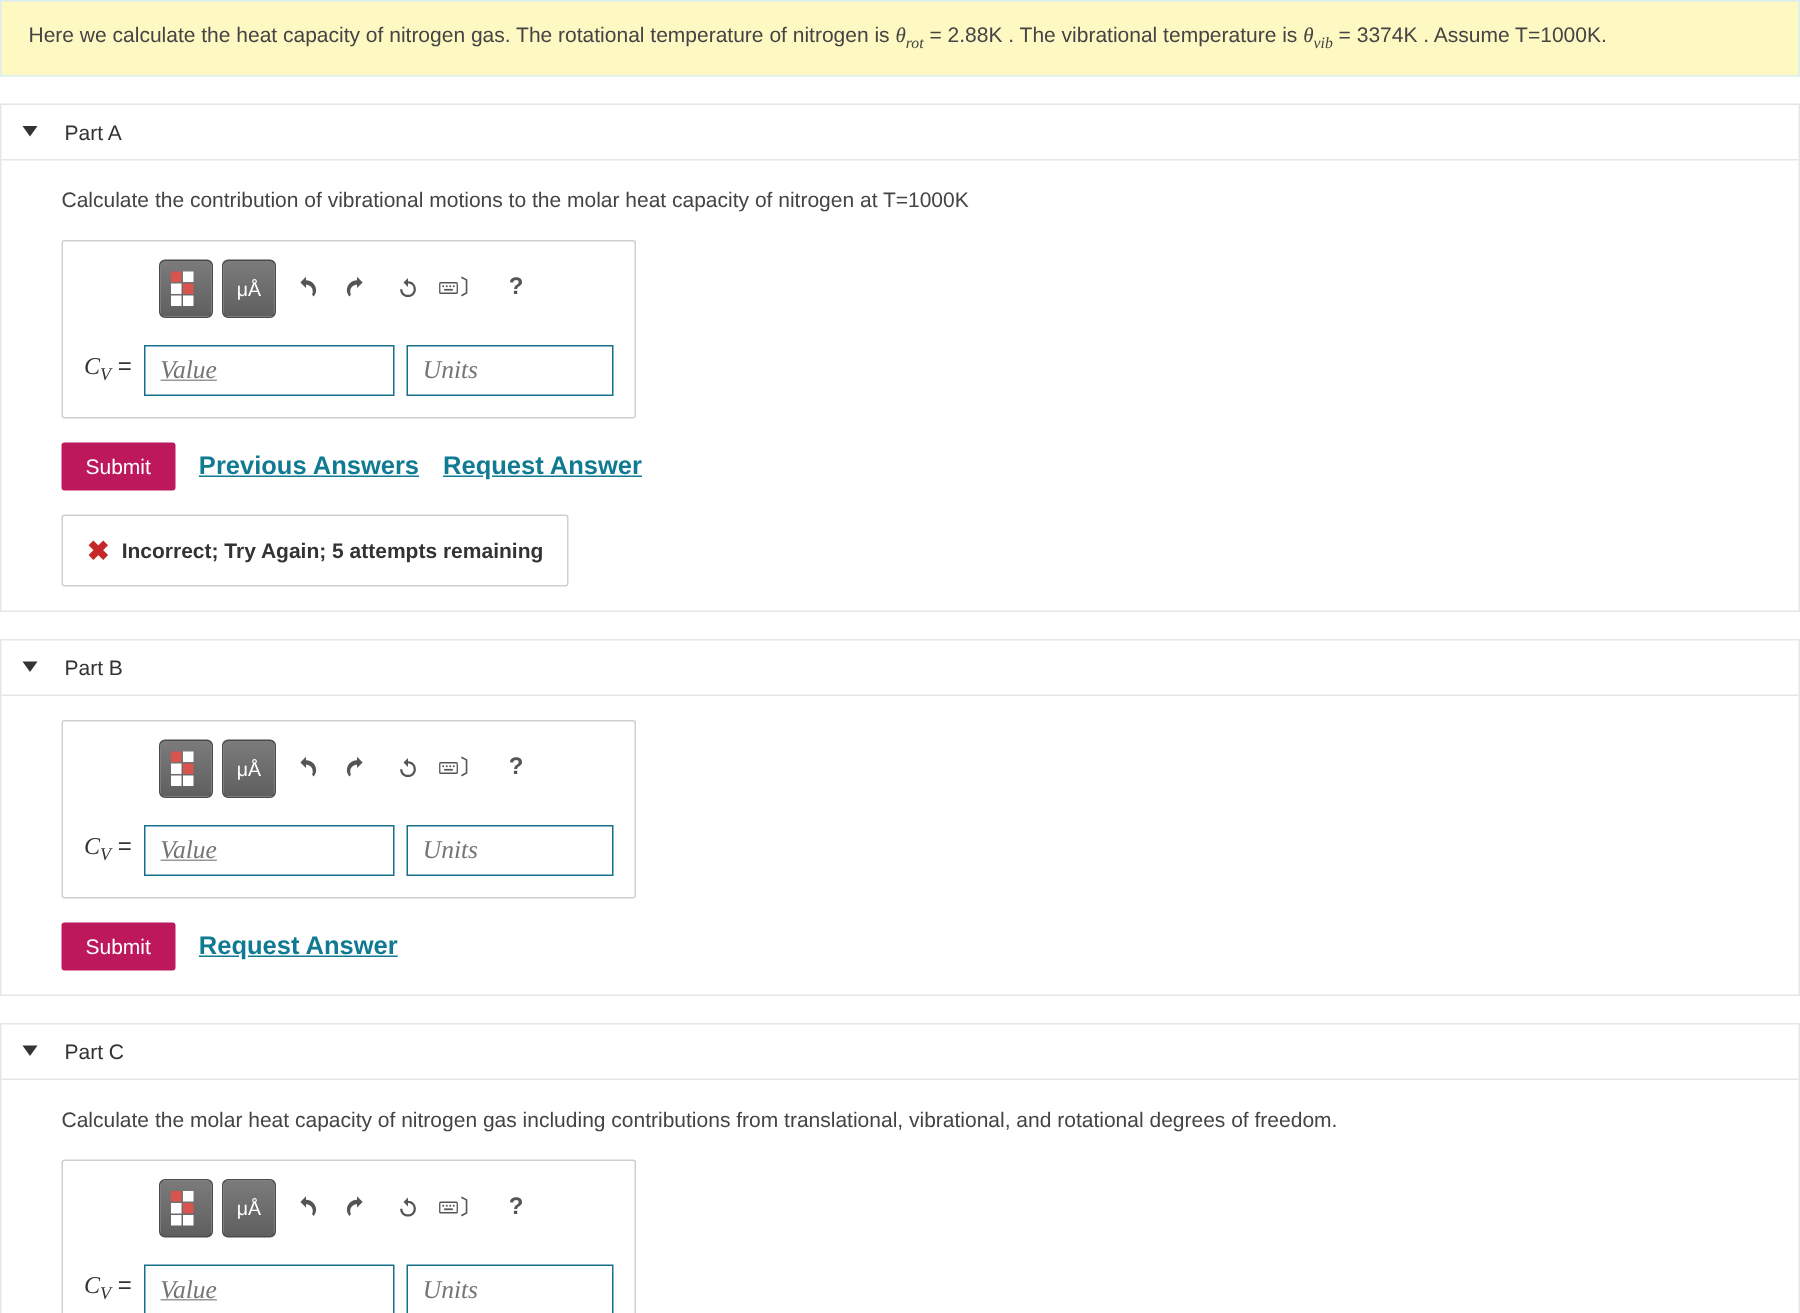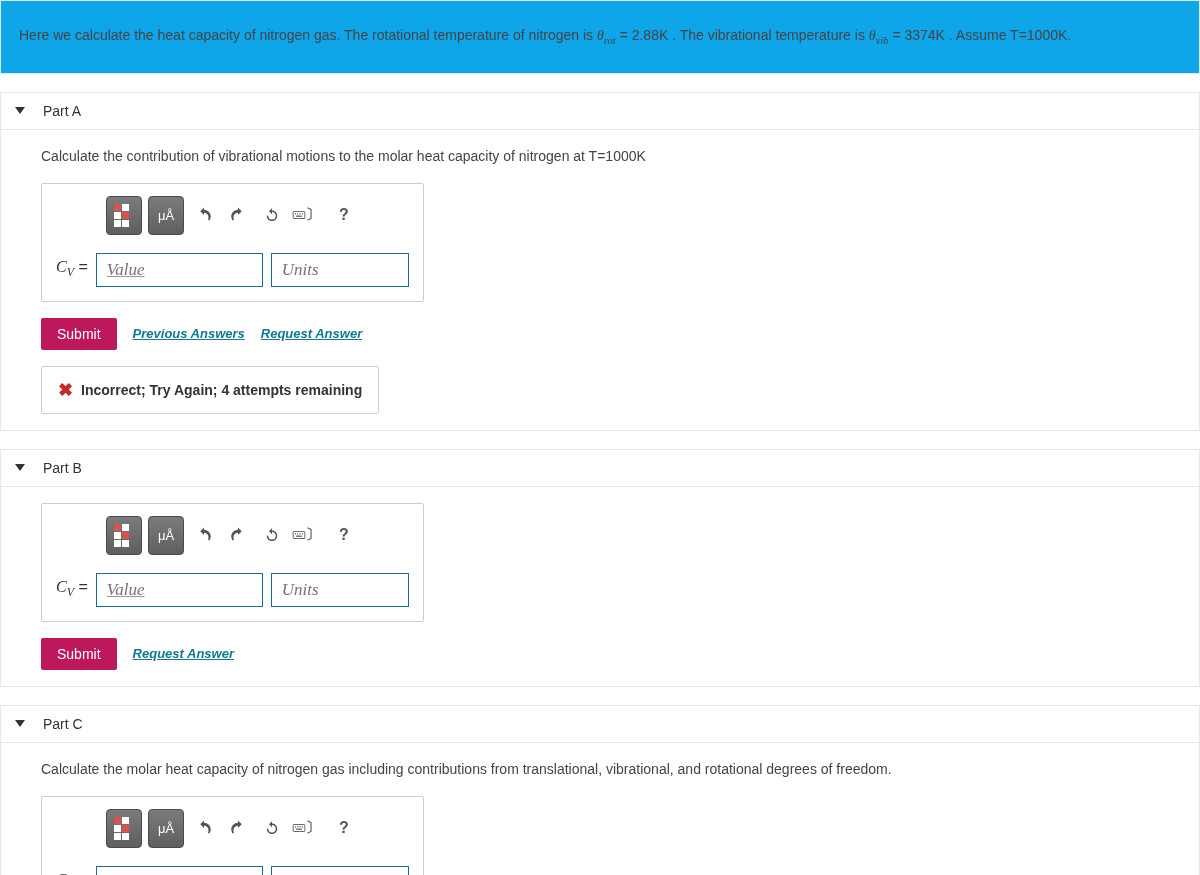--- a/index.html
+++ b/index.html
@@ -4,23 +4,23 @@
 <style>
   * { box-sizing: border-box; margin: 0; padding: 0; }
   body {
     font-family: Arial, Helvetica, sans-serif;
     font-size: 14px;
     color: #333;
     background: #fff;
     width: 1200px;
   }
   .intro {
-    background: #0ea5e9;
+    background: #fef9c3;
     border: 1px solid #d9eef2;
-    padding: 24px 18px;
+    padding: 12px 18px;
     font-size: 14px;
     color: #444;
     line-height: 1.5;
   }
   .intro .math-i { font-style: italic; font-family: 'Times New Roman', serif; }
   .intro .sub { font-size: 0.75em; vertical-align: sub; font-style: italic; font-family:'Times New Roman', serif;}
   .part {
     border: 1px solid #e6e6e6;
     margin-top: 18px;
   }
@@ -89,25 +89,24 @@
     border: none;
     padding: 8px 16px;
     font-size: 14px;
     cursor: pointer;
     border-radius: 2px;
   }
   .link-btn {
     color: #0f7a91;
     text-decoration: underline;
     background: none; border: none;
-    font-size: 13px;
+    font-size: 17px;
     font-weight: bold;
     cursor: pointer;
     padding:0;
-    font-style:italic;
   }
   .feedback {
     display: inline-flex;
     align-items: center;
     gap: 8px;
     border: 1px solid #cfcfcf;
     padding: 12px 16px;
     margin-top: 16px;
     font-size: 14px;
     font-weight: bold;
@@ -202,21 +201,21 @@
     </div>
 
     <div class="actions">
       <button class="submit-btn">Submit</button>
       <button class="link-btn">Previous Answers</button>
       <button class="link-btn">Request Answer</button>
     </div>
 
     <div class="feedback">
       <span class="x">✖</span>
-      <span>Incorrect; Try Again; 4 attempts remaining</span>
+      <span>Incorrect; Try Again; 5 attempts remaining</span>
     </div>
   </div>
 </div>
 
 <div class="part">
   <div class="part-header">
     <div class="caret"></div>
     <div class="title">Part B</div>
   </div>
   <div class="part-body">

